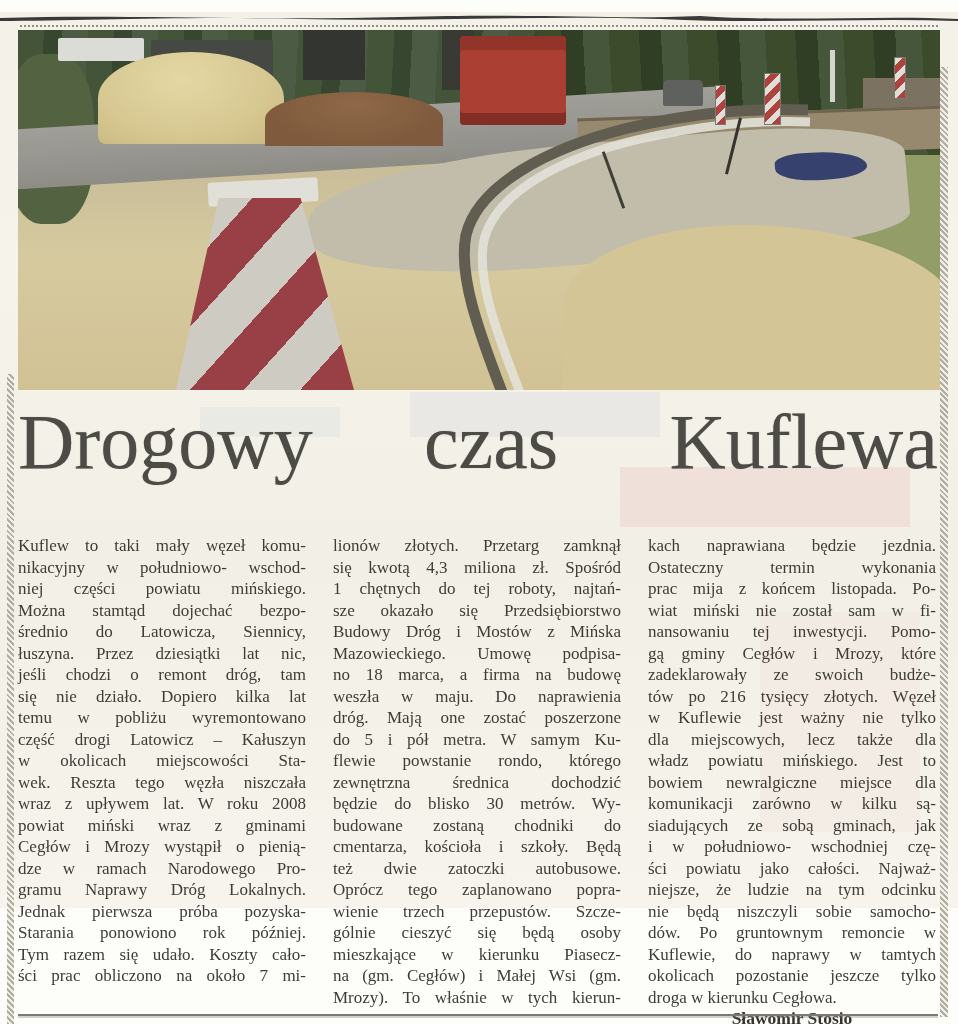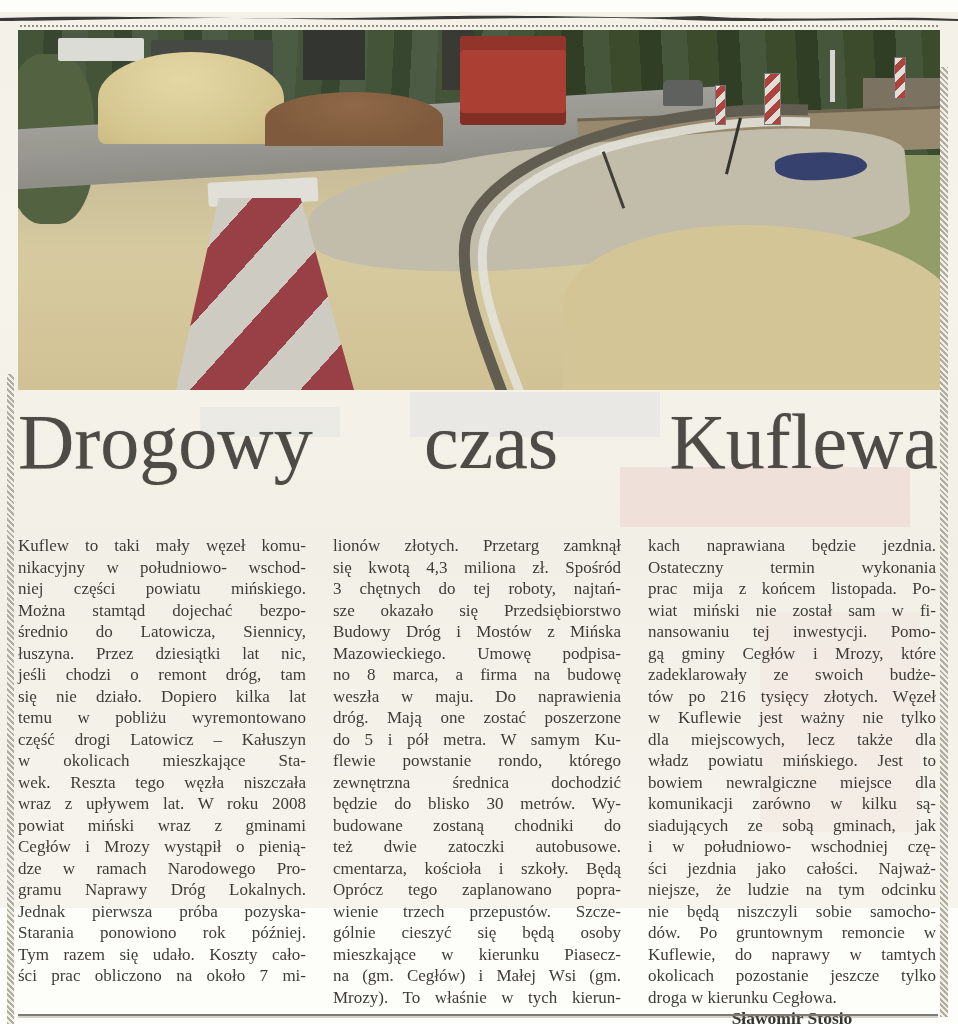--- a/index.html
+++ b/index.html
@@ -148,49 +148,49 @@
         <div class="tline">Kuflew to taki mały węzeł komu-</div>
         <div class="tline">nikacyjny w południowo- wschod-</div>
         <div class="tline">niej części powiatu mińskiego.</div>
         <div class="tline">Można stamtąd dojechać bezpo-</div>
         <div class="tline">średnio do Latowicza, Siennicy,</div>
         <div class="tline">łuszyna. Przez dziesiątki lat nic,</div>
         <div class="tline">jeśli chodzi o remont dróg, tam</div>
         <div class="tline">się nie działo. Dopiero kilka lat</div>
         <div class="tline">temu w pobliżu wyremontowano</div>
         <div class="tline">część drogi Latowicz – Kałuszyn</div>
-        <div class="tline">w okolicach mieszkające Sta-</div>
+        <div class="tline">w okolicach miejscowości Sta-</div>
         <div class="tline">wek. Reszta tego węzła niszczała</div>
         <div class="tline">wraz z upływem lat. W roku 2008</div>
         <div class="tline">powiat miński wraz z gminami</div>
         <div class="tline">Cegłów i Mrozy wystąpił o pienią-</div>
         <div class="tline">dze w ramach Narodowego Pro-</div>
         <div class="tline">gramu Naprawy Dróg Lokalnych.</div>
         <div class="tline">Jednak pierwsza próba pozyska-</div>
         <div class="tline">Starania ponowiono rok później.</div>
         <div class="tline">Tym razem się udało. Koszty cało-</div>
         <div class="tline">ści prac obliczono na około 7 mi-</div>
       </div>
     <div class="col">
         <div class="tline">lionów złotych. Przetarg zamknął</div>
         <div class="tline">się kwotą 4,3 miliona zł. Spośród</div>
-        <div class="tline">3 chętnych do tej roboty, najtań-</div>
+        <div class="tline">1 chętnych do tej roboty, najtań-</div>
         <div class="tline">sze okazało się Przedsiębiorstwo</div>
         <div class="tline">Budowy Dróg i Mostów z Mińska</div>
         <div class="tline">Mazowieckiego. Umowę podpisa-</div>
-        <div class="tline">no 8 marca, a firma na budowę</div>
+        <div class="tline">no 18 marca, a firma na budowę</div>
         <div class="tline">weszła w maju. Do naprawienia</div>
         <div class="tline">dróg. Mają one zostać poszerzone</div>
         <div class="tline">do 5 i pół metra. W samym Ku-</div>
         <div class="tline">flewie powstanie rondo, którego</div>
         <div class="tline">zewnętrzna średnica dochodzić</div>
         <div class="tline">będzie do blisko 30 metrów. Wy-</div>
         <div class="tline">budowane zostaną chodniki do</div>
+        <div class="tline">cmentarza, kościoła i szkoły. Będą</div>
         <div class="tline">też dwie zatoczki autobusowe.</div>
-        <div class="tline">cmentarza, kościoła i szkoły. Będą</div>
         <div class="tline">Oprócz tego zaplanowano popra-</div>
         <div class="tline">wienie trzech przepustów. Szcze-</div>
         <div class="tline">gólnie cieszyć się będą osoby</div>
         <div class="tline">mieszkające w kierunku Piasecz-</div>
         <div class="tline">na (gm. Cegłów) i Małej Wsi (gm.</div>
         <div class="tline">Mrozy). To właśnie w tych kierun-</div>
       </div>
     <div class="col">
       <div>
           <div class="tline">kach naprawiana będzie jezdnia.</div>
@@ -201,21 +201,21 @@
           <div class="tline">gą gminy Cegłów i Mrozy, które</div>
           <div class="tline">zadeklarowały ze swoich budże-</div>
           <div class="tline">tów po 216 tysięcy złotych. Węzeł</div>
           <div class="tline">w Kuflewie jest ważny nie tylko</div>
           <div class="tline">dla miejscowych, lecz także dla</div>
           <div class="tline">władz powiatu mińskiego. Jest to</div>
           <div class="tline">bowiem newralgiczne miejsce dla</div>
           <div class="tline">komunikacji zarówno w kilku są-</div>
           <div class="tline">siadujących ze sobą gminach, jak</div>
           <div class="tline">i w  południowo- wschodniej czę-</div>
-          <div class="tline">ści jezdnia jako całości. Najważ-</div>
+          <div class="tline">ści powiatu jako całości. Najważ-</div>
           <div class="tline">niejsze, że ludzie na tym odcinku</div>
           <div class="tline">nie będą niszczyli sobie samocho-</div>
           <div class="tline">dów. Po gruntownym remoncie w</div>
           <div class="tline">Kuflewie, do naprawy w tamtych</div>
           <div class="tline">okolicach pozostanie jeszcze tylko</div>
         </div>
       <div class="tline endline">droga w kierunku Cegłowa.</div>
       <div class="byline">Sławomir Stosio</div>
     </div>
   </div>

